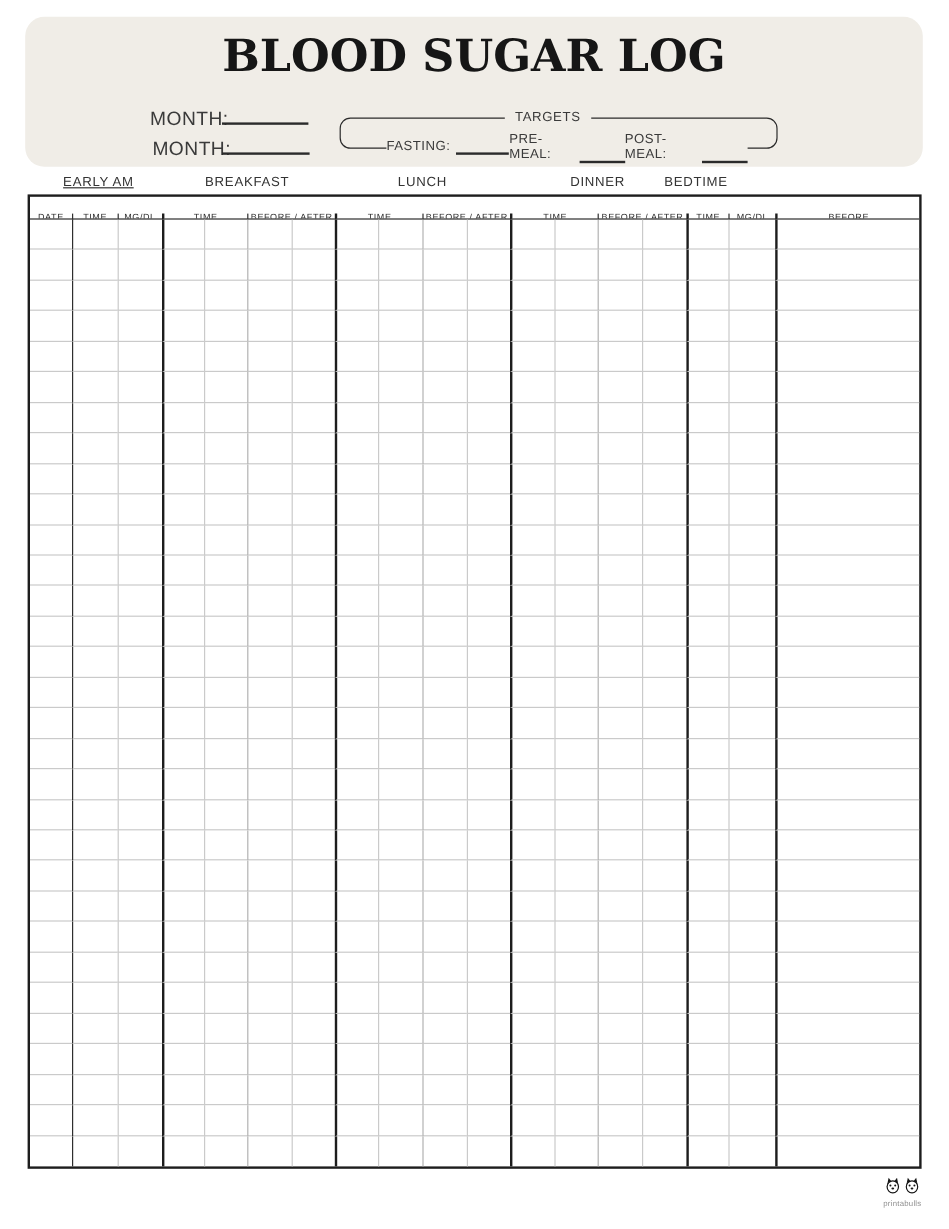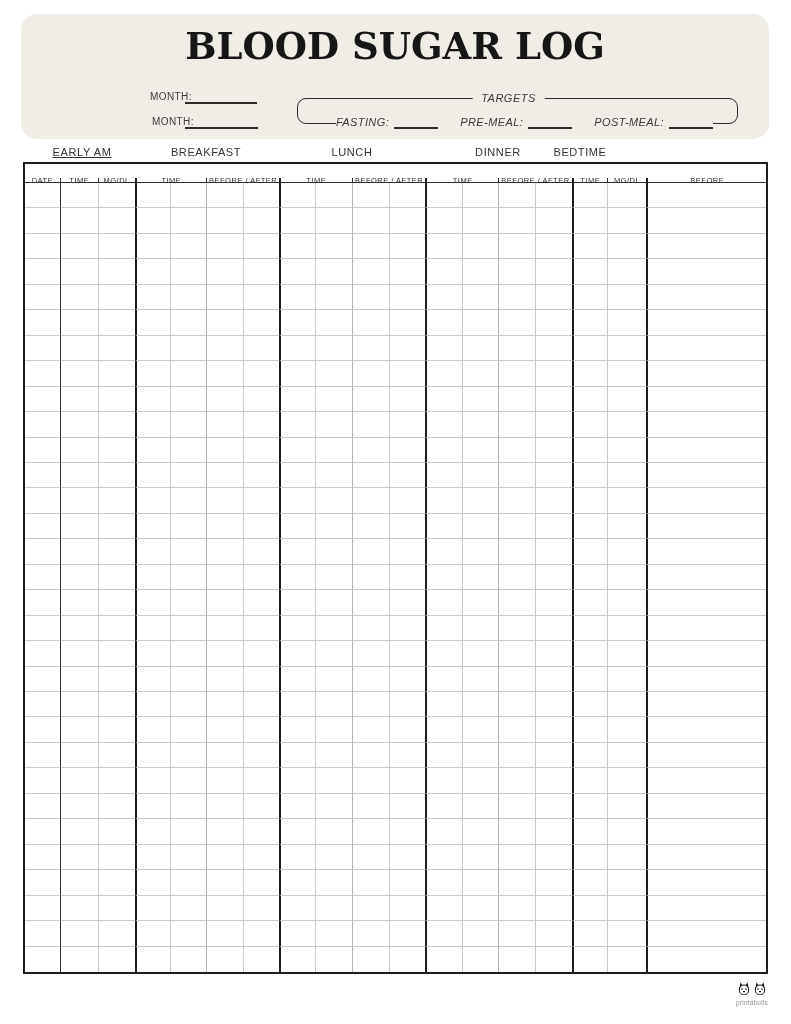--- a/index.html
+++ b/index.html
@@ -13,30 +13,30 @@
     position:absolute; left:21px; top:14px; width:748px; height:125px;
     background:#f0ede7; border-radius:16px;
   }
   .page-title {
     position:absolute; left:0; right:0; top:14px; margin:0;
     text-align:center;
     font-family:"DejaVu Serif", serif; font-weight:700;
     font-size:37px; line-height:1; letter-spacing:0px; color:#161616;
   }
   .field-label {
-    position:absolute; font-size:10px; letter-spacing:0.4px; color:#3a3a3a;margin-left:25px;
+    position:absolute; font-size:16px; letter-spacing:0.4px; color:#3a3a3a;
   }
   .blank-line {
     position:absolute; border-bottom:2px solid #2b2b2b; height:0;
   }
 
   
   .targets-box {
-    position:absolute; left:297px; top:98px; width:441px; height:26px;
-    border:1.6px solid #2b2b2b; border-radius:9px; box-sizing:border-box;font-style:italic;
+    position:absolute; left:283px; top:98px; width:365px; height:26px;
+    border:1.6px solid #2b2b2b; border-radius:9px; box-sizing:border-box;
   }
   .targets-title {
     position:absolute; top:-8px; left:50%; transform:translateX(-50%);
     margin-left:-9px;
     background:#f0ede7; padding:0 9px;
     font-size:11px; letter-spacing:0.5px; color:#3a3a3a; line-height:15px;
   }
   .targets-row {
     position:absolute; bottom:-7px; left:13px; right:24px; height:15px;
     background:#f0ede7; display:flex; align-items:center;

